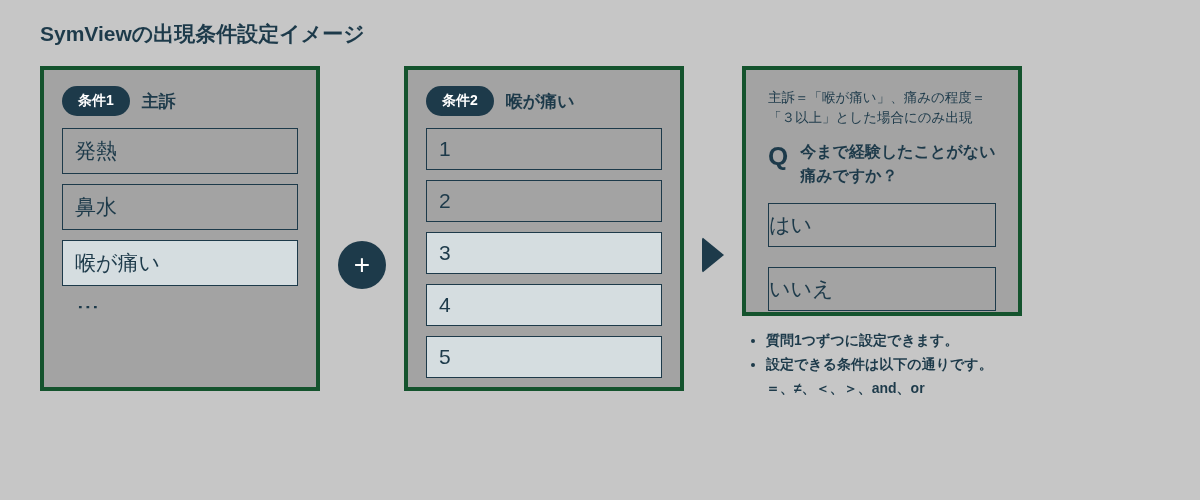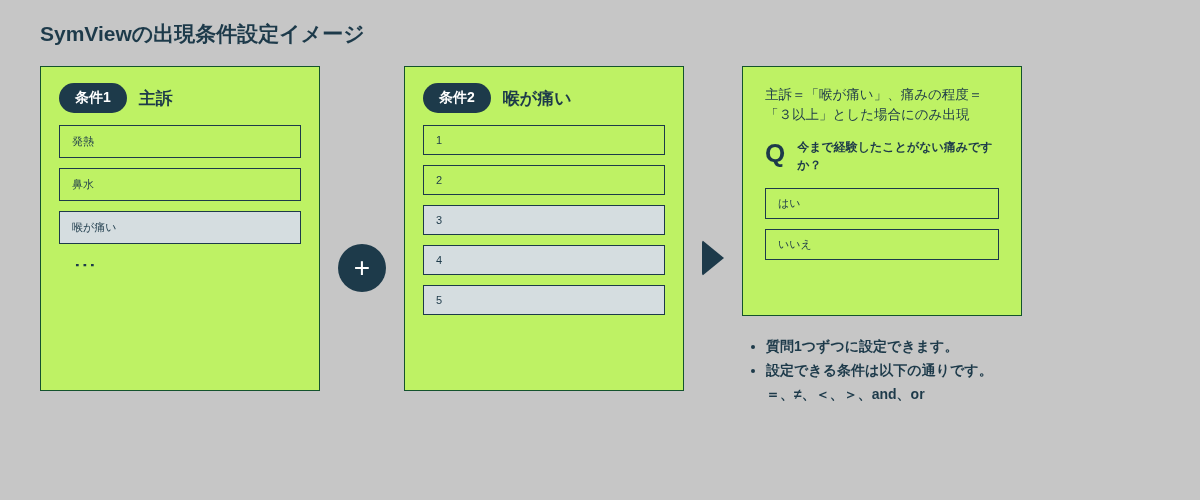--- a/index.html
+++ b/index.html
@@ -9,22 +9,22 @@
     width: 1200px;
     height: 500px;
     padding: 20px 40px;
     color: #1d3a4a;
   }
   .header { margin-bottom: 18px; }
   .title { font-size: 21px; font-weight: 700; margin-bottom: 10px; }
   .subtitle { font-size: 16px; font-weight: 500; }
   .row { display: flex; align-items: flex-start; gap: 18px; }
   .card {
-    background: #bef264;
-    border: 1px solid #14532d;
+    background: #a3a3a3;
+    border: 4px solid #14532d;
     padding: 16px 18px 10px;
     width: 280px;
     height: 325px;
     overflow: hidden;
     position: relative;
   }
   .card.result { padding: 18px 22px; height: 250px; }
   .pill {
     display: inline-block;
     background: #1d3a4a;
@@ -33,21 +33,21 @@
     font-weight: 700;
     padding: 6px 16px;
     border-radius: 999px;
     margin-right: 12px;
   }
   .card-head { display:flex; align-items:center; margin-bottom: 12px; font-size: 17px; font-weight: 600; }
   .opt {
     border: 1px solid #1d3a4a;
     padding: 8px 12px;
     margin-bottom: 10px;
-    font-size: 11px;
+    font-size: 21px;
     font-weight: 500;
     color: #1d3a4a;
   }
   .opt.sel { background: #d5dde0; }
   .vdots { text-align:center; font-size: 22px; line-height: 0.6; letter-spacing:4px; writing-mode: vertical-rl; margin-left:20px;}
   .connector {
     width: 48px; height: 48px; border-radius: 50%;
     background: #1d3a4a; color: #fff;
     display:flex; align-items:center; justify-content:center;
     font-size: 28px; font-weight: 300; align-self: center; margin-top: 60px;
@@ -55,26 +55,26 @@
   }
   .arrow {
     width: 0; height: 0;
     border-top: 18px solid transparent;
     border-bottom: 18px solid transparent;
     border-left: 22px solid #1d3a4a;
     border-radius: 3px;
     align-self: center; margin-top: 40px;
     flex-shrink:0;
   }
-  .result-col { display:flex; flex-direction:column; gap: 22px; width: 360px; }
+  .result-col { display:flex; flex-direction:column; gap: 16px; width: 360px; }
   .cond-note { font-size: 13.5px; line-height: 1.5; }
   .q-row { display:flex; gap: 12px; align-items:flex-start; margin: 12px 0 14px; }
   .q-mark { font-size: 26px; font-weight: 700; }
-  .q-text { font-size: 12px; font-weight: 700; line-height: 1.5; }
-  .result .opt { margin-bottom: 10px; padding:7px 12px;}
+  .q-text { font-size: 16px; font-weight: 700; line-height: 1.5; font-family: Liberation Mono, monospace; }
+  .result .opt { margin-bottom: 20px; padding:7px 0;}
   .notes { font-size: 14px; font-weight: 600; padding-left: 6px; }
   .notes li { list-style: disc; margin-left: 18px; margin-bottom: 6px; }
   .notes .sub { list-style:none; margin-left: 18px; font-weight:700; }
 </style>
 </head>
 <body>
 
 <div class="header">
   <div class="title">SymViewの出現条件設定イメージ</div>
 </div>

